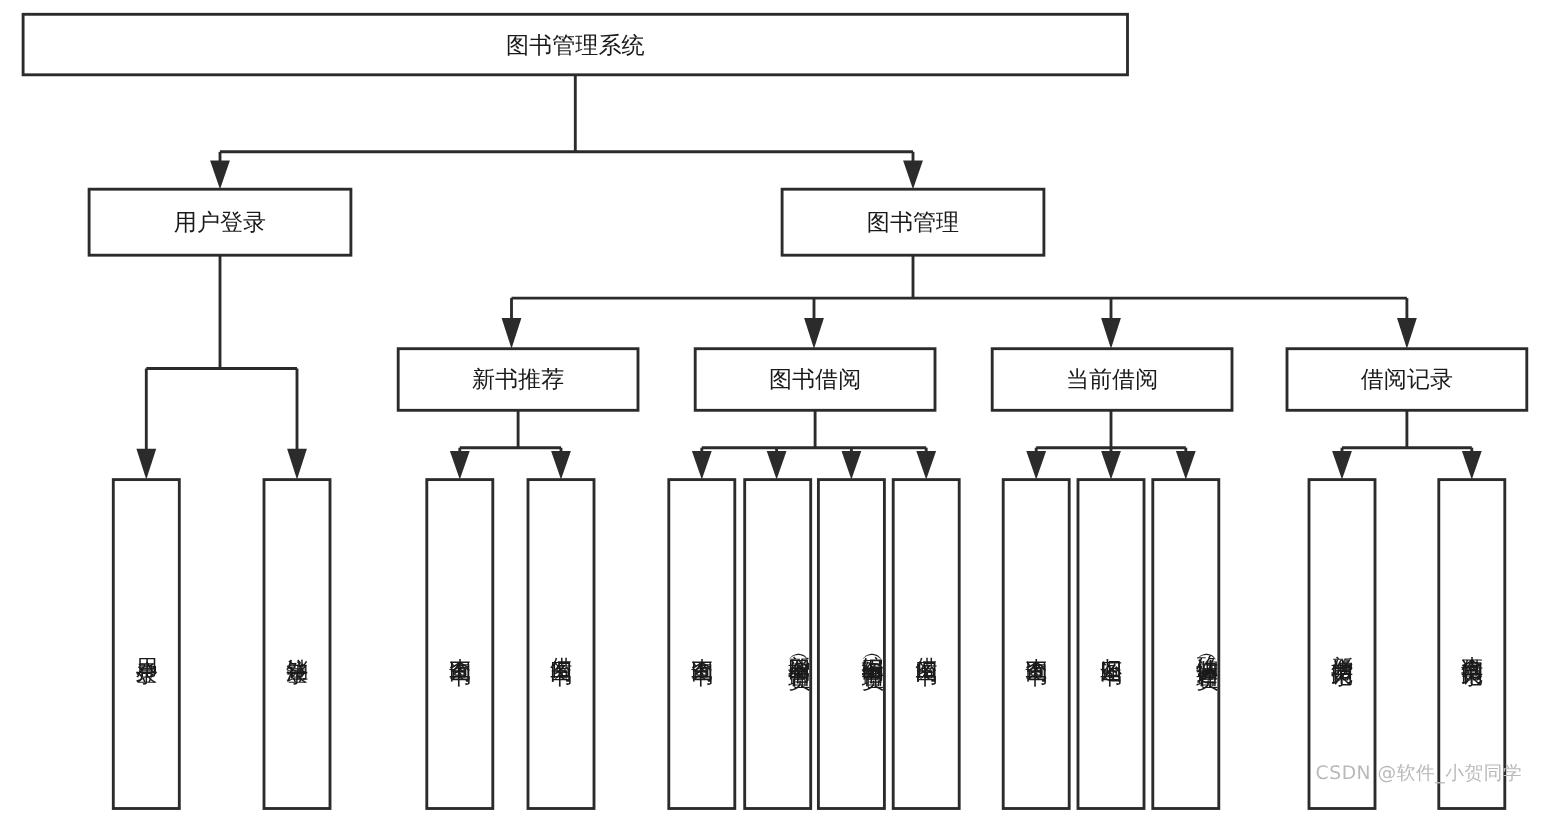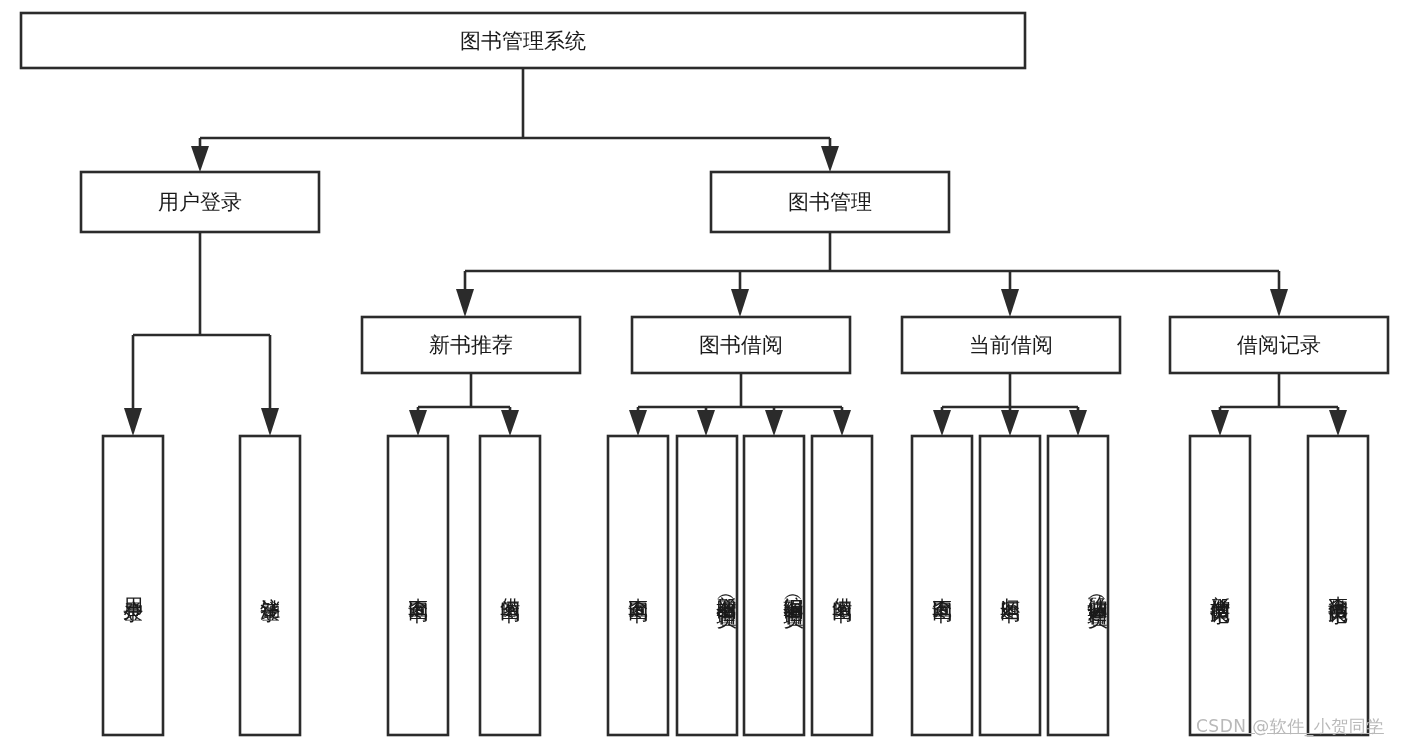--- a/index.html
+++ b/index.html
@@ -200,15 +200,15 @@
   <div class="vlabel" style="left:608px; top:436px; width:60px; height:299px;">查询图书</div>
   <div class="vlabel" style="left:677px; top:436px; width:60px; height:299px; align-items:flex-start; padding-top:6px; box-sizing:border-box;">新增图书（管理员）</div>
   <div class="vlabel" style="left:744px; top:436px; width:60px; height:299px; align-items:flex-start; padding-top:6px; box-sizing:border-box;">编辑图书（管理员）</div>
   <div class="vlabel" style="left:812px; top:436px; width:60px; height:299px;">借阅图书</div>
   <div class="vlabel" style="left:912px; top:436px; width:60px; height:299px;">查询图书</div>
   <div class="vlabel" style="left:980px; top:436px; width:60px; height:299px;">归还图书</div>
   <div class="vlabel" style="left:1048px; top:436px; width:60px; height:299px; align-items:flex-start; padding-top:6px; box-sizing:border-box;">确认归还（管理员）</div>
   <div class="vlabel" style="left:1190px; top:436px; width:60px; height:299px;">新增借阅记录</div>
   <div class="vlabel" style="left:1308px; top:436px; width:60px; height:299px;">查询借阅记录</div>
 
-  <div class="watermark" style="left:1196px; top:715px;text-decoration:underline;">CSDN @软件_小贺同学</div>
+  <div class="watermark" style="left:1196px; top:691px;">CSDN @软件_小贺同学</div>
 
 </div>
 
 </body></html>

